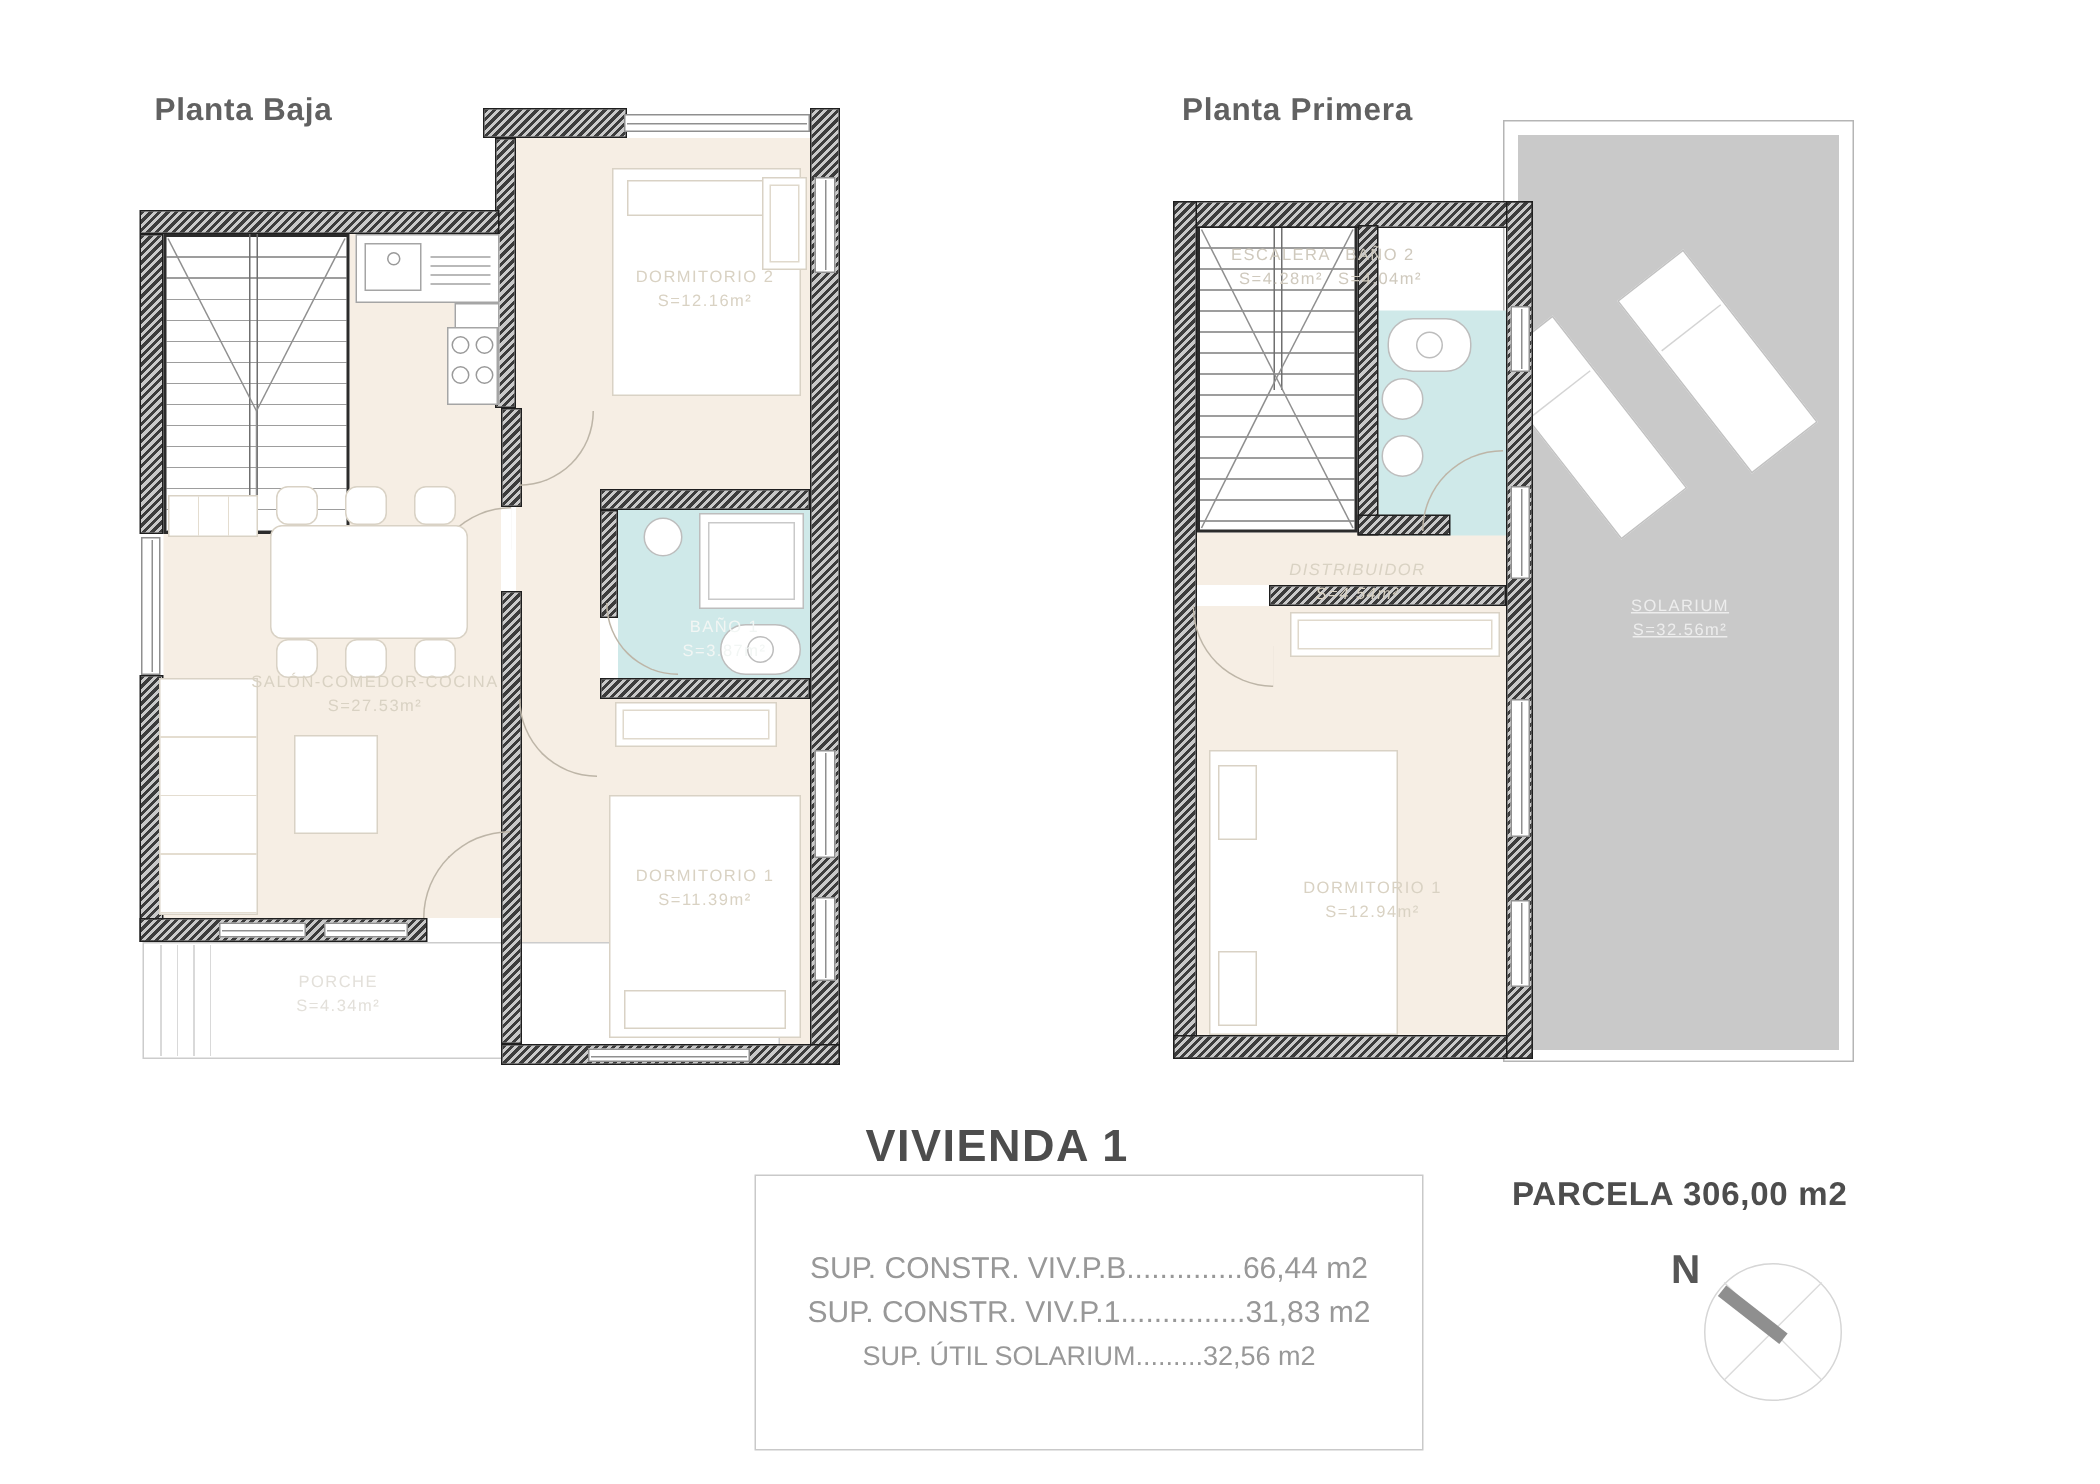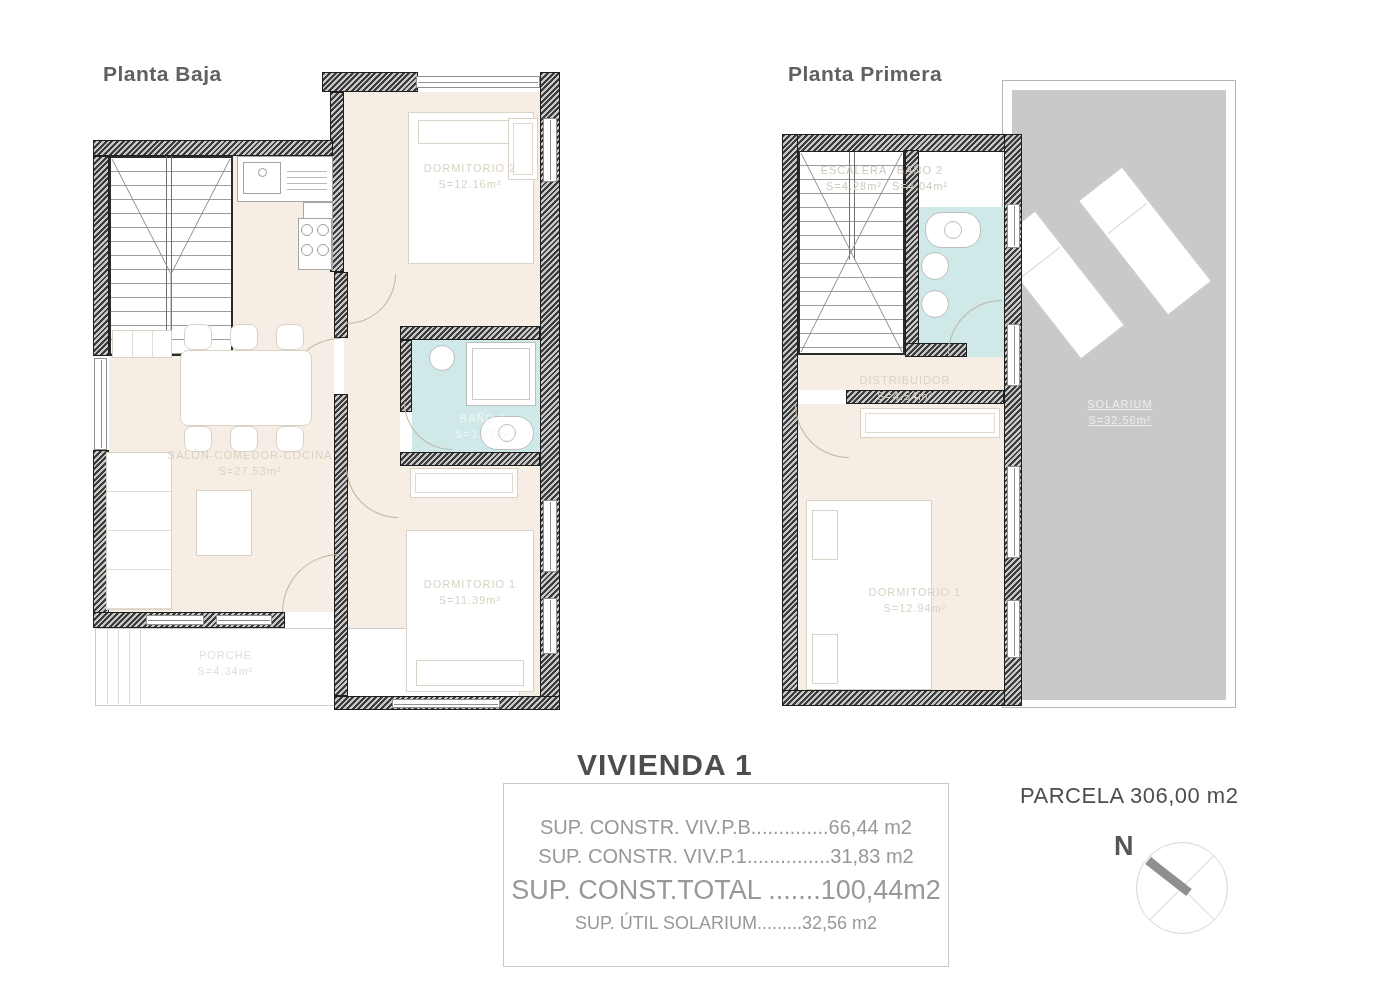--- a/index.html
+++ b/index.html
@@ -46,21 +46,21 @@
   .rlabel.on-blue{color:#f2f6f4;}
   .rlabel.on-gray{color:#ededed;}
   
   .plan-title{position:absolute;font-size:21px;font-weight:bold;color:#616161;letter-spacing:.5px;}
   .viv-title{position:absolute;font-size:30px;font-weight:bold;color:#4d4d4d;letter-spacing:1px;}
   .spec-box{position:absolute;left:503px;top:783px;width:444px;height:182px;border:1px solid #c9c9c9;
             background:#fff;display:flex;flex-direction:column;justify-content:center;text-align:center;}
   .spec-row{color:#989898;font-size:20px;line-height:29px;}
   .spec-row.small{font-size:18px;}
   .spec-row.big{font-size:27px;line-height:38px;}
-  .parcela{position:absolute;left:1008px;top:783px;font-size:22px;font-weight:normal;color:#4d4d4d;letter-spacing:.5px;margin-left:12px;}
+  .parcela{position:absolute;left:1008px;top:783px;font-size:22px;font-weight:bold;color:#4d4d4d;letter-spacing:.5px;}
   
   .compass{position:absolute;left:1136px;top:842px;width:92px;height:92px;border:1px solid #d6d6d6;
            border-radius:50%;box-sizing:border-box;}
   .cline{position:absolute;left:1136px;top:887px;width:92px;height:1px;background:#dcdcdc;}
   .needle{position:absolute;left:1148px;top:856px;width:52px;height:9px;background:#8f8f8f;
           transform-origin:0 50%;transform:rotate(38deg);}
   .north{position:absolute;left:1114px;top:831px;font-size:27px;font-weight:bold;color:#565656;}
   
   .counter{position:absolute;background:#fff;border:1px solid #a5a5a5;box-sizing:border-box;}
   .drain{position:absolute;background:repeating-linear-gradient(180deg,transparent 0 5px,#b9b9b9 5px 6px);}
@@ -153,21 +153,21 @@
   <div class="furn inner-line" style="left:508px;top:118px;width:30px;height:62px;"></div>
 
   <div class="furn g shower" style="left:466px;top:342px;width:70px;height:64px;"></div>
   <div class="furn g circle" style="left:429px;top:345px;width:26px;height:26px;"></div>
   <div class="furn g wc" style="left:480px;top:416px;width:54px;height:34px;"></div>
 
   <div class="furn inner-line" style="left:410px;top:468px;width:108px;height:30px;"></div>
   <div class="furn" style="left:406px;top:530px;width:128px;height:162px;"></div>
   <div class="furn" style="left:416px;top:660px;width:108px;height:26px;"></div>
 
-  <div class="rlabel" style="left:400px;top:160px;width:140px;">
+  <div class="rlabel" style="left:400px;top:177px;width:140px;">
     <span>DORMITORIO 2</span>
     <span>S=12.16m²</span>
   </div>
   <div class="rlabel on-blue" style="left:422px;top:400px;width:122px;margin-top:10px;">
     <span>BAÑO 1</span>
     <span>S=3.87m²</span>
   </div>
   <div class="rlabel" style="left:150px;top:447px;width:200px;">
     <span>SALÓN-COMEDOR-COCINA</span>
     <span>S=27.53m²</span>
@@ -230,35 +230,34 @@
   <div class="furn" style="left:812px;top:634px;width:26px;height:50px;"></div>
 
   <div class="rlabel" style="left:806px;top:162px;width:96px;color:#cfc9bd;">
     <span>ESCALERA</span>
     <span>S=4.28m²</span>
   </div>
   <div class="rlabel" style="left:874px;top:162px;width:92px;color:#cfc9bd;">
     <span>BAÑO 2</span>
     <span>S=4.04m²</span>
   </div>
-  <div class="rlabel" style="left:835px;top:372px;width:140px;">
+  <div class="rlabel" style="left:835px;top:372px;width:140px;font-style:italic;">
     <span>DISTRIBUIDOR</span>
     <span>S=4.54m²</span>
   </div>
   <div class="rlabel" style="left:845px;top:584px;width:140px;">
     <span>DORMITORIO 1</span>
     <span>S=12.94m²</span>
   </div>
 
   <div class="viv-title" style="left:553px;top:748px;margin-left:24px;">VIVIENDA 1</div>
 
   <div class="spec-box">
     <div class="spec-row">SUP. CONSTR. VIV.P.B..............66,44 m2</div>
     <div class="spec-row">SUP. CONSTR. VIV.P.1...............31,83 m2</div>
-    <div class="spec-row big">SUP. CONST.TOTAL .......100,44m2</div>
     <div class="spec-row small">SUP. ÚTIL SOLARIUM.........32,56 m2</div>
   </div>
 
   <div class="parcela">PARCELA 306,00 m2</div>
 
   <div class="compass"></div>
   <div class="cline" style="transform:rotate(45deg);"></div>
   <div class="cline" style="transform:rotate(-45deg);"></div>
   <div class="needle"></div>
   <div class="north">N</div>

